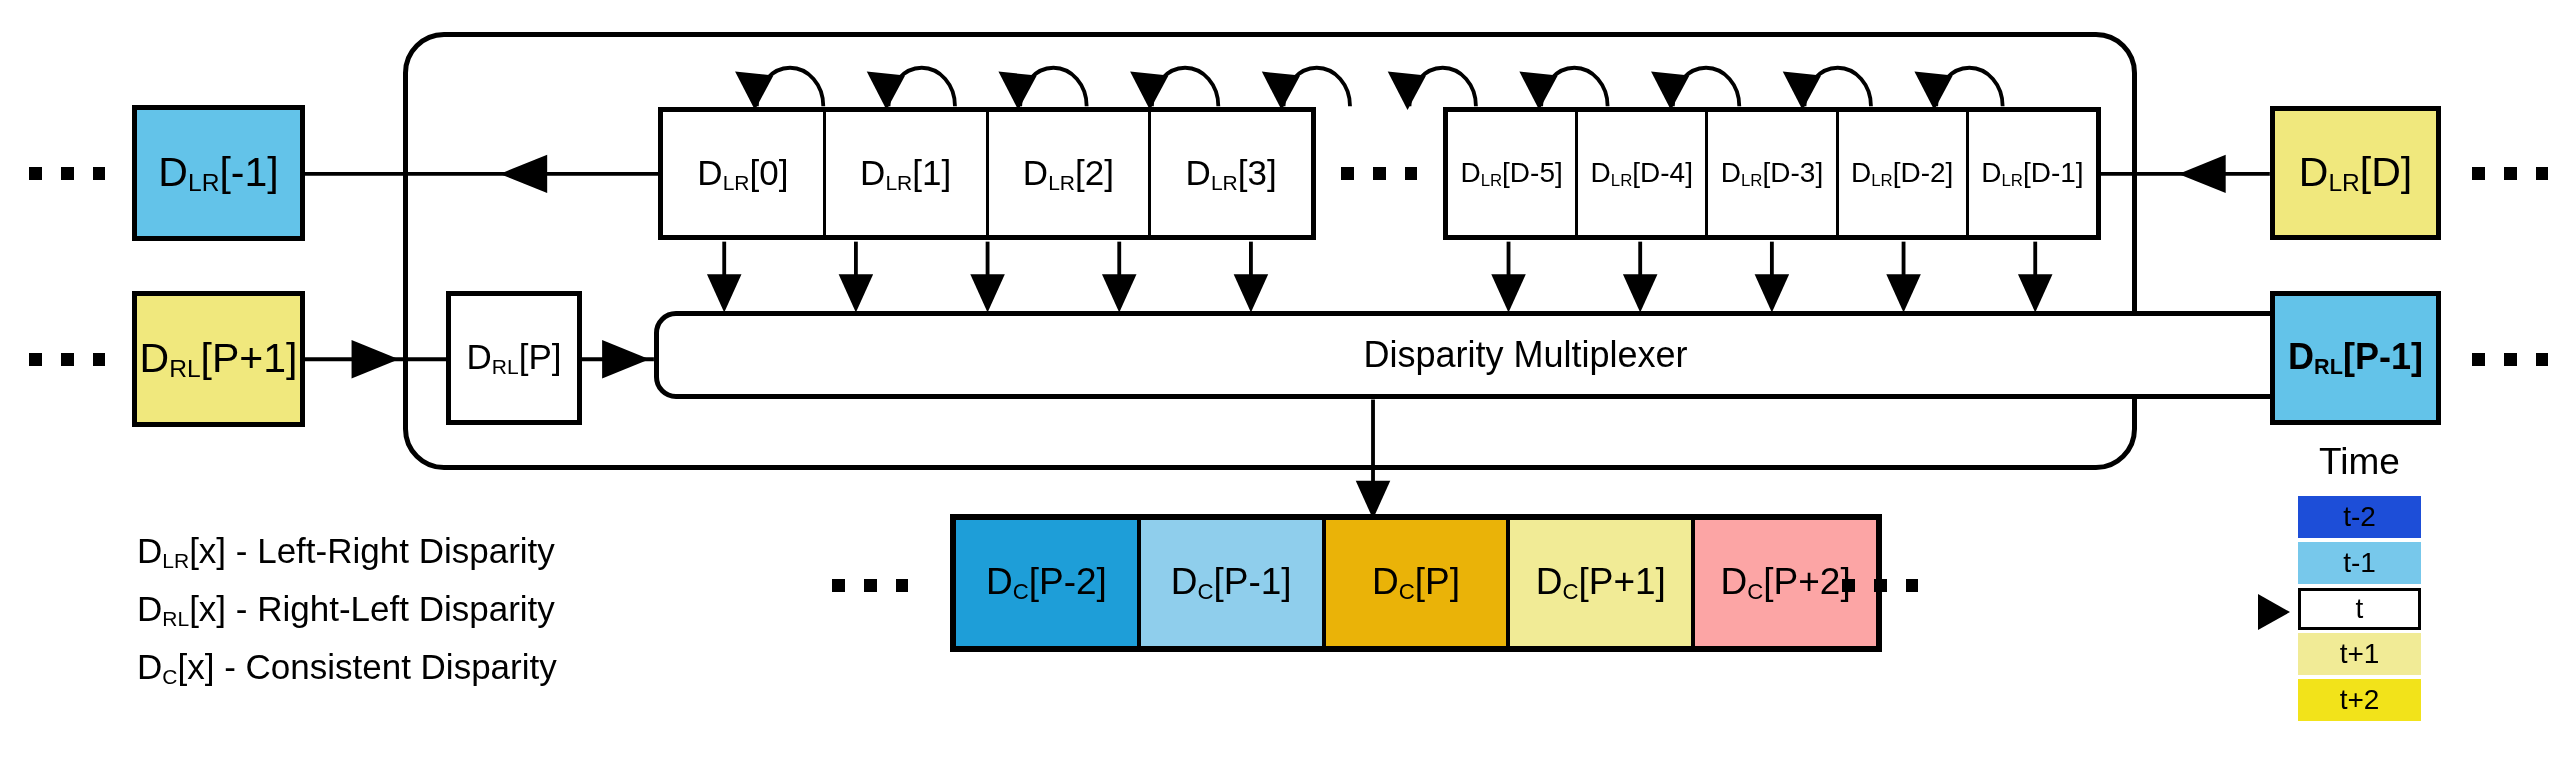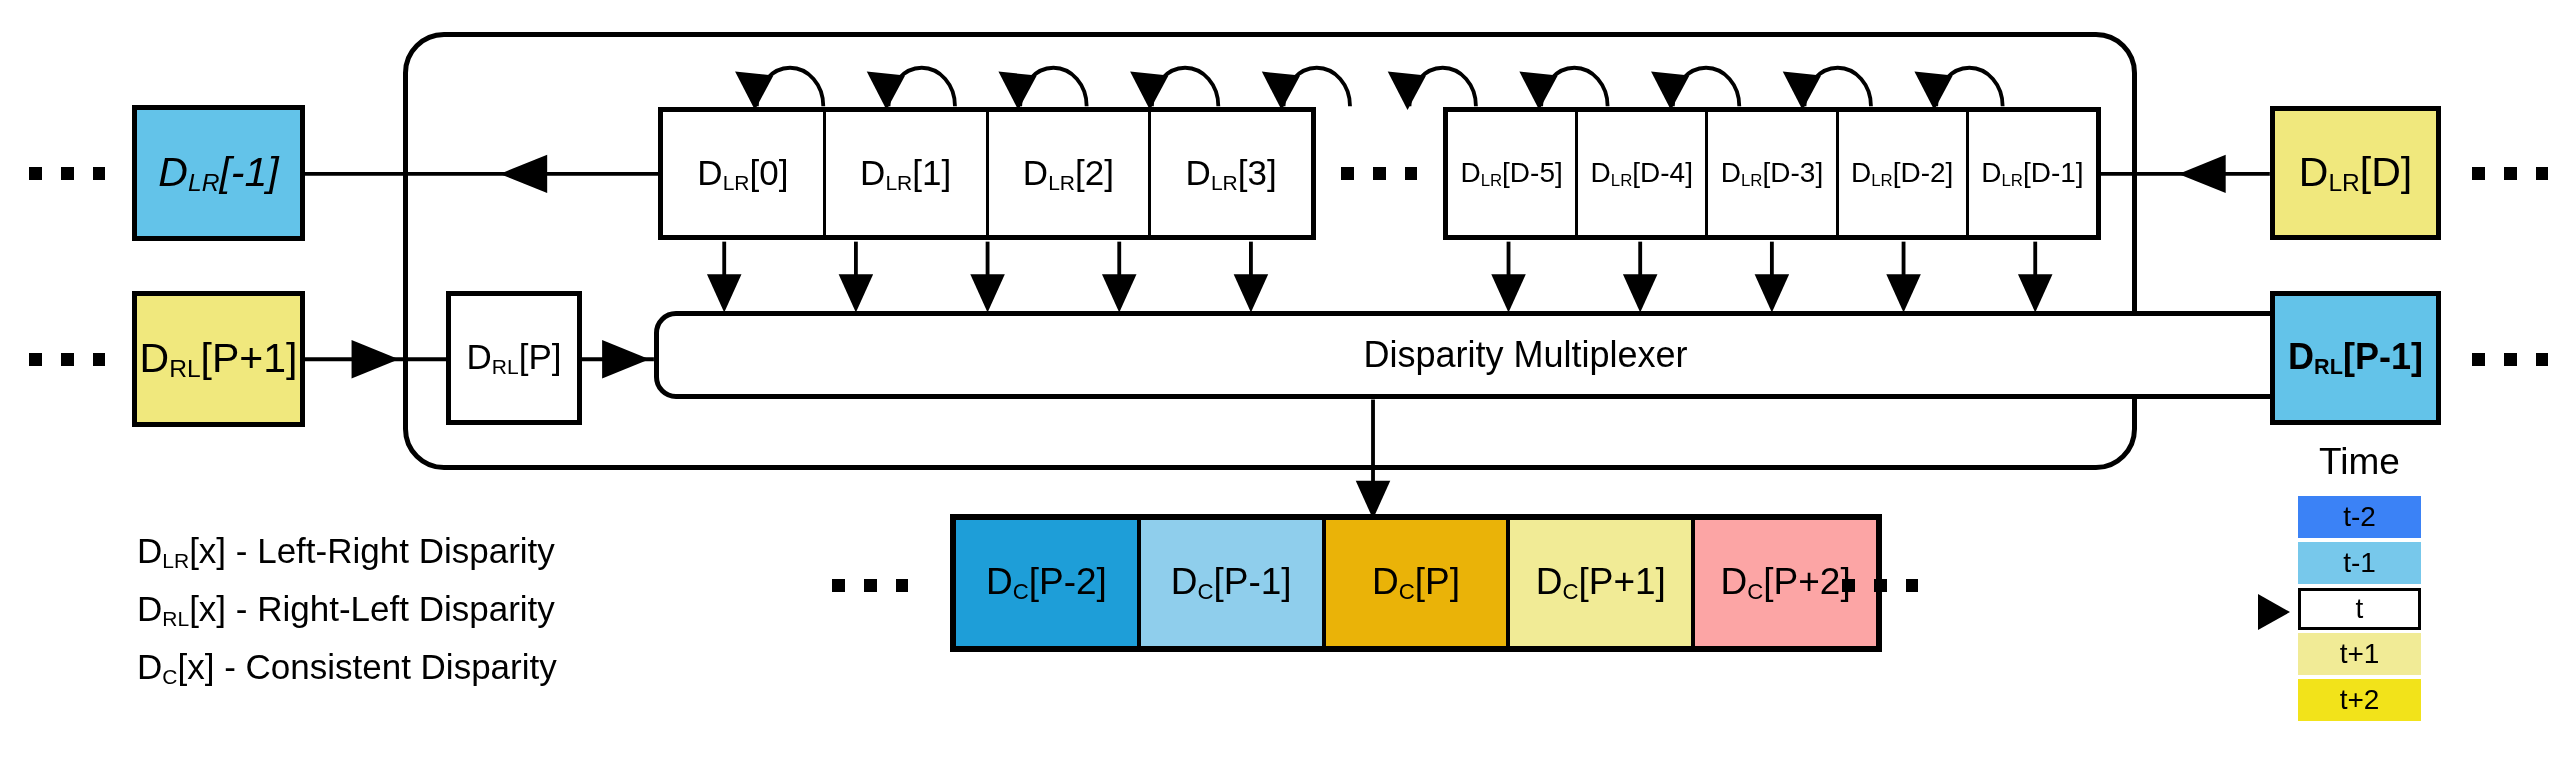--- a/index.html
+++ b/index.html
@@ -54,21 +54,21 @@
   .def-line{white-space:nowrap;}
   .def-line sub{font-size:0.60em;vertical-align:-0.22em;}
 
   
   .time-title{position:absolute;left:2298px;top:441px;width:123px;text-align:center;
               font-size:37px;z-index:2;}
   .time-rows{position:absolute;left:2298px;top:496px;width:123px;display:flex;
              flex-direction:column;gap:3.8px;z-index:2;}
   .time-row{height:42px;display:flex;align-items:center;justify-content:center;
             font-size:28px;box-sizing:border-box;}
-  .t1{background:#3b82f6;} .t2{background:#77C8EB;}
+  .t1{background:#1d4ed8;} .t2{background:#77C8EB;}
   .t3{background:#ffffff;border:3.2px solid #000;}
   .t4{background:#F1EB96;} .t5{background:#F2E31A;}
 
   .cursor{position:absolute;left:2258px;top:594px;width:0;height:0;
           border-top:18px solid transparent;border-bottom:18px solid transparent;
           border-left:32px solid #000;z-index:2;}
 </style>
 </head>
 <body>
 
@@ -124,21 +124,21 @@
       <path d="M 2721 166 A 52 60 0 0 0 2617 166" fill="none" stroke="#000" stroke-width="6"></path>
       <polygon points="2614,172 2583,112 2643,118" fill="#000"></polygon>
       <path d="M 2927 166 A 52 60 0 0 0 2823 166" fill="none" stroke="#000" stroke-width="6"></path>
       <polygon points="2820,172 2789,112 2849,118" fill="#000"></polygon>
       <path d="M 3133 166 A 52 60 0 0 0 3029 166" fill="none" stroke="#000" stroke-width="6"></path>
       <polygon points="3026,172 2995,112 3055,118" fill="#000"></polygon>
     </svg>
 
   <div class="outer"></div>
 
-  <div class="box blue" style="left:132px;top:105px;width:173px;height:136px;font-style:italic;">
+  <div class="box blue" style="left:132px;top:105px;width:173px;height:136px;">
     <span class="lbl"><span>D</span><sub>LR</sub><span>[-1]</span></span>
   </div>
   <div class="box yellow" style="left:132px;top:291px;width:173px;height:136px;">
     <span class="lbl"><span>D</span><sub>RL</sub><span>[P+1]</span></span>
   </div>
 
   <div class="box whitebg" style="left:446px;top:291px;width:136px;height:134px;">
     <span class="lbl" style="font-size:35px;"><span>D</span><sub>RL</sub><span>[P]</span></span>
   </div>
 

